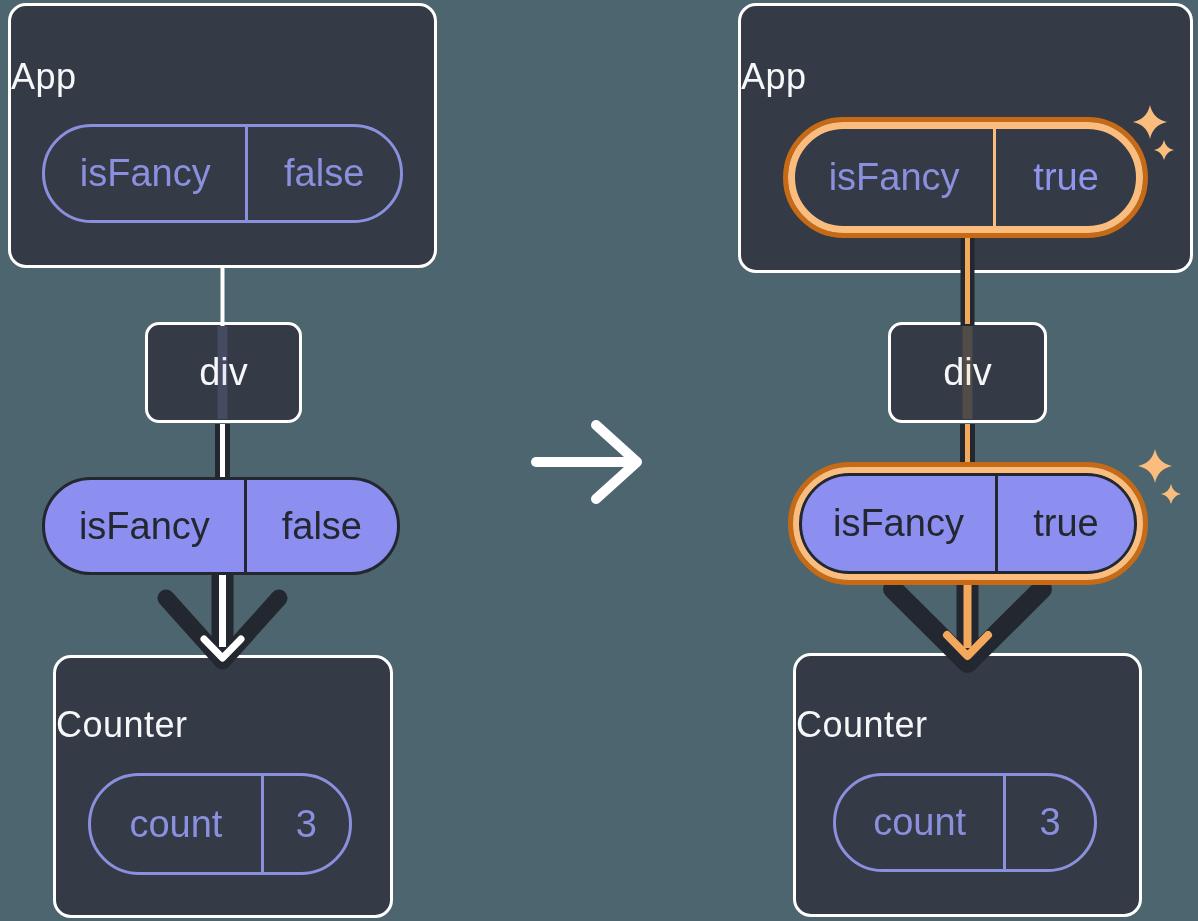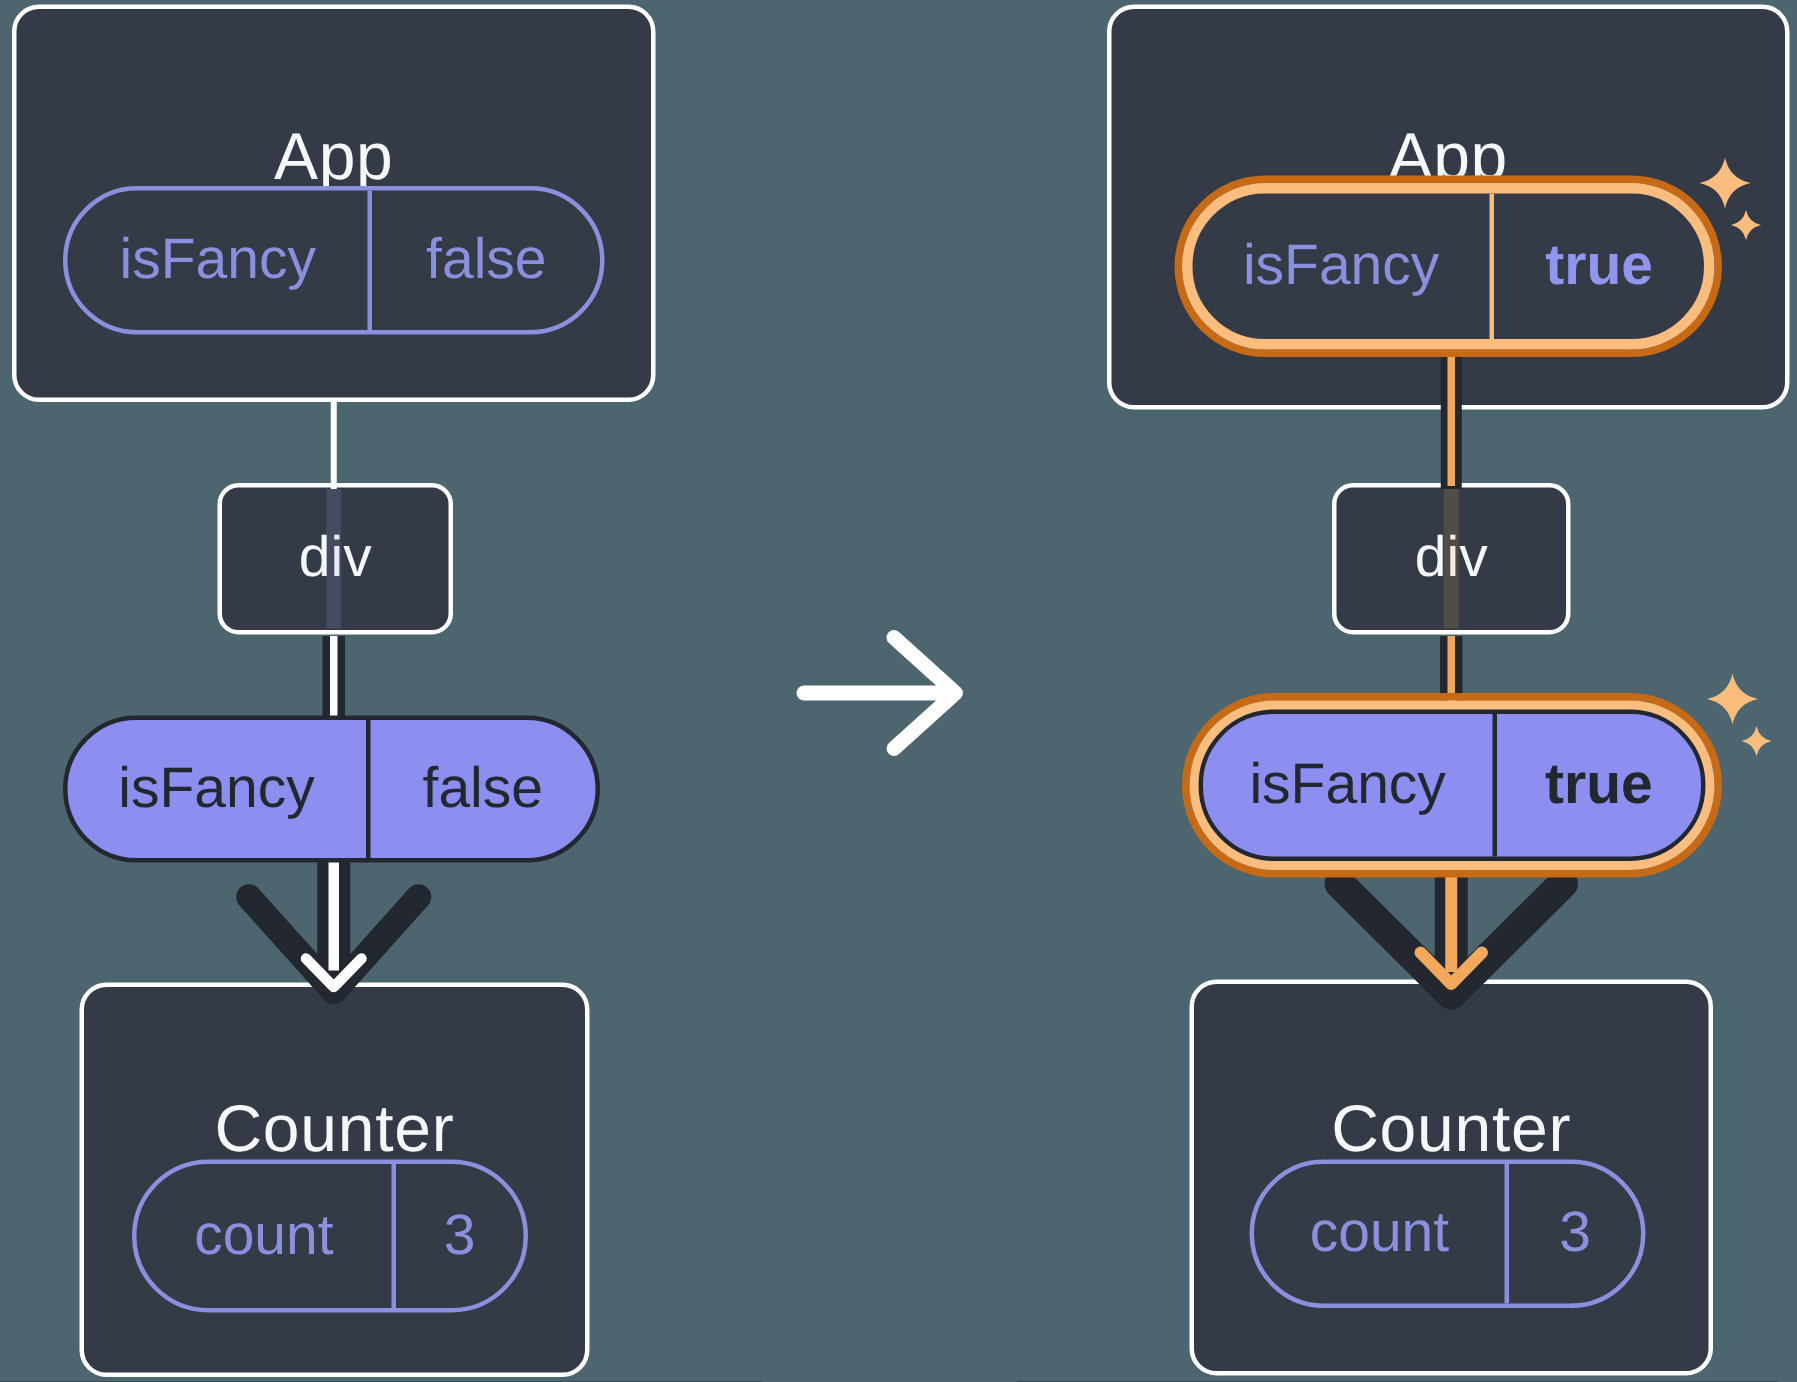--- a/index.html
+++ b/index.html
@@ -6,21 +6,21 @@
     --background:#4D656E; --card-bg:#343A46; --card-border:#FFFFFF;
     --purple:#8A90DD; --purple-bright:#9095EE; --purple-fill:#8C8EF0;
     --dark:#23272F; --orange-dark:#C76A15; --orange-light:#FABD7E;
     --orange-line:#F3A85C; --white:#FFFFFF; --title:#F6F7F9;
   }
   *{margin:0;padding:0;box-sizing:border-box;}
   body{background:#222;font-family:"Liberation Sans", sans-serif;}
   .canvas{position:relative;width:1198px;height:921px;background:var(--background);overflow:hidden;}
 
   .card{position:absolute;background:var(--card-bg);border:3.5px solid var(--card-border);border-radius:18px;z-index:1;}
-  .card-title{position:absolute;left:0;right:0;text-align:center;color:var(--title);font-size:44px;font-weight:400;letter-spacing:.5px;margin-top:24px;}
+  .card-title{position:absolute;left:0;right:0;text-align:left;color:var(--title);font-size:36px;font-weight:400;letter-spacing:.5px;}
 
   .pill{position:absolute;display:flex;z-index:10;}
   .pill .cell{display:flex;align-items:center;justify-content:center;font-size:38px;}
 
   
   .pill-outline{border:3px solid var(--purple);border-radius:60px;background:var(--card-bg);}
   .pill-outline .cell{color:var(--purple);}
   .pill-outline .cell-label{border-right:3px solid var(--purple);}
 
   
@@ -29,21 +29,21 @@
   .pill-filled .cell-label{border-right:3px solid var(--dark);}
 
   
   .ring-outer{position:absolute;z-index:10;border:5px solid var(--orange-dark);border-radius:70px;}
   .ring-inner{width:100%;height:100%;border:7px solid var(--orange-light);border-radius:62px;display:flex;overflow:hidden;}
   .ring-inner.on-dark{background:var(--card-bg);}
   .ring-core{width:100%;height:100%;display:flex;border-radius:50px;}
   .ring-core.purple-core{background:var(--purple-fill);border:3px solid var(--dark);}
   .ring-outer .cell{display:flex;align-items:center;justify-content:center;font-size:38px;}
 
-  .bold{font-weight:700;}
+  .bold{font-weight:400;}
 
   svg.overlay{position:absolute;left:0;top:0;z-index:5;pointer-events:none;}
   .stroke-dark{stroke:var(--dark);}
   .stroke-white{stroke:var(--white);}
   .stroke-orange{stroke:var(--orange-line);}
   .fill-sparkle{fill:var(--orange-light);}
   .faint-purple{stroke:rgba(160,166,235,0.16);}
   .faint-orange{stroke:rgba(245,173,96,0.16);}
 </style>
 </head>

